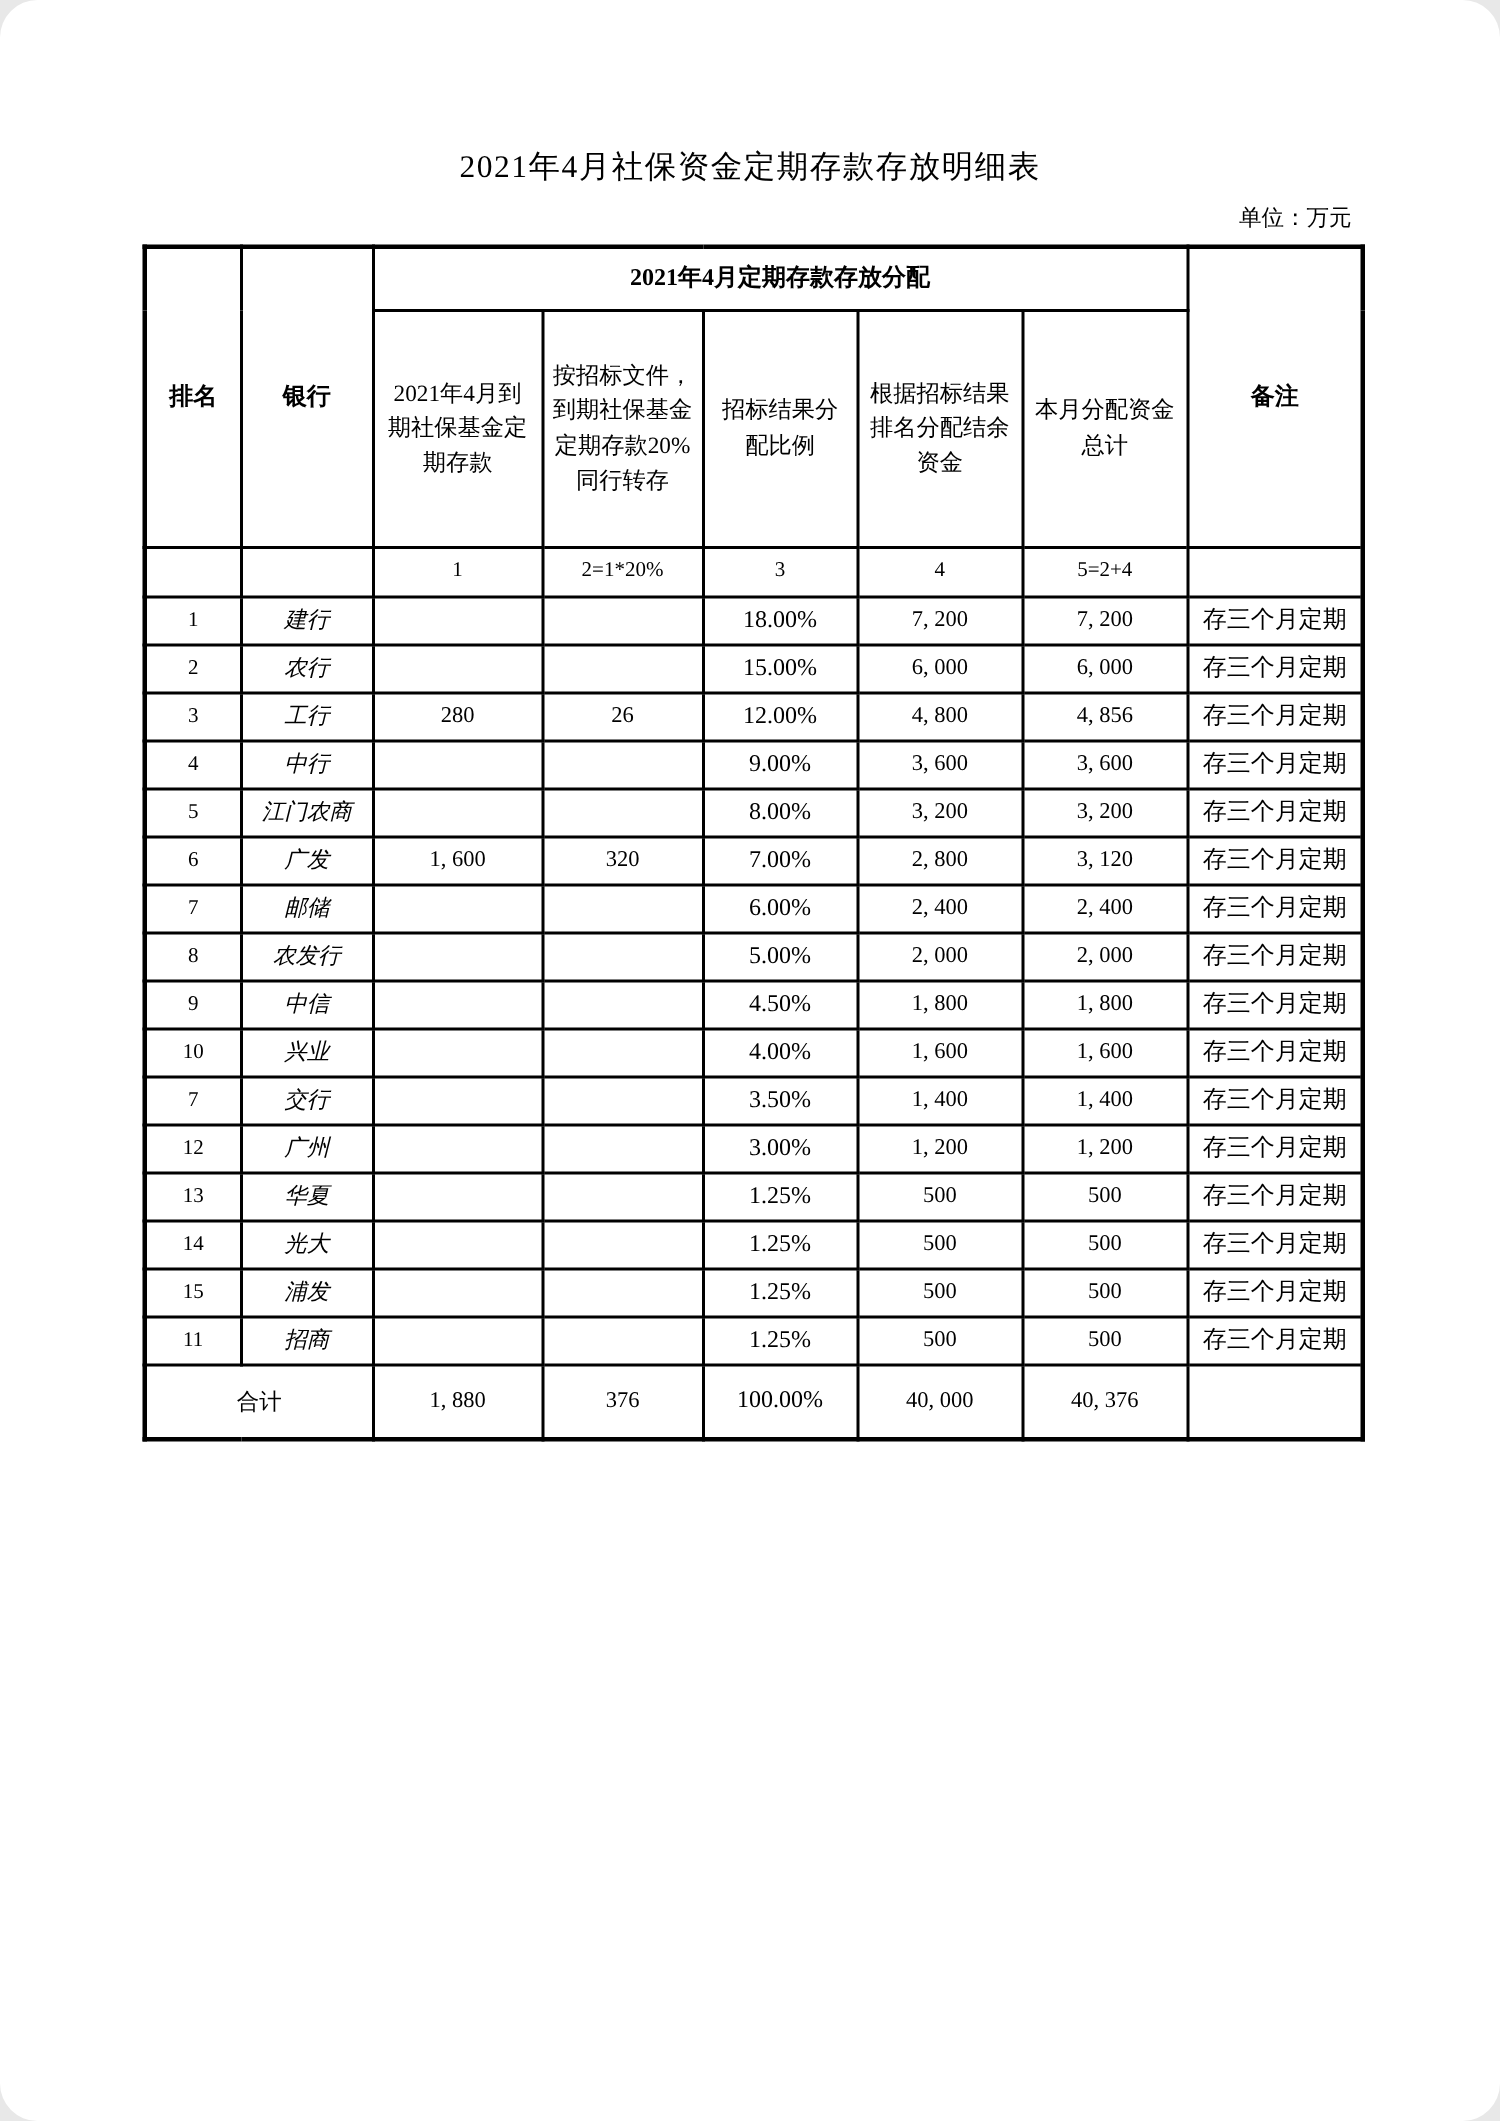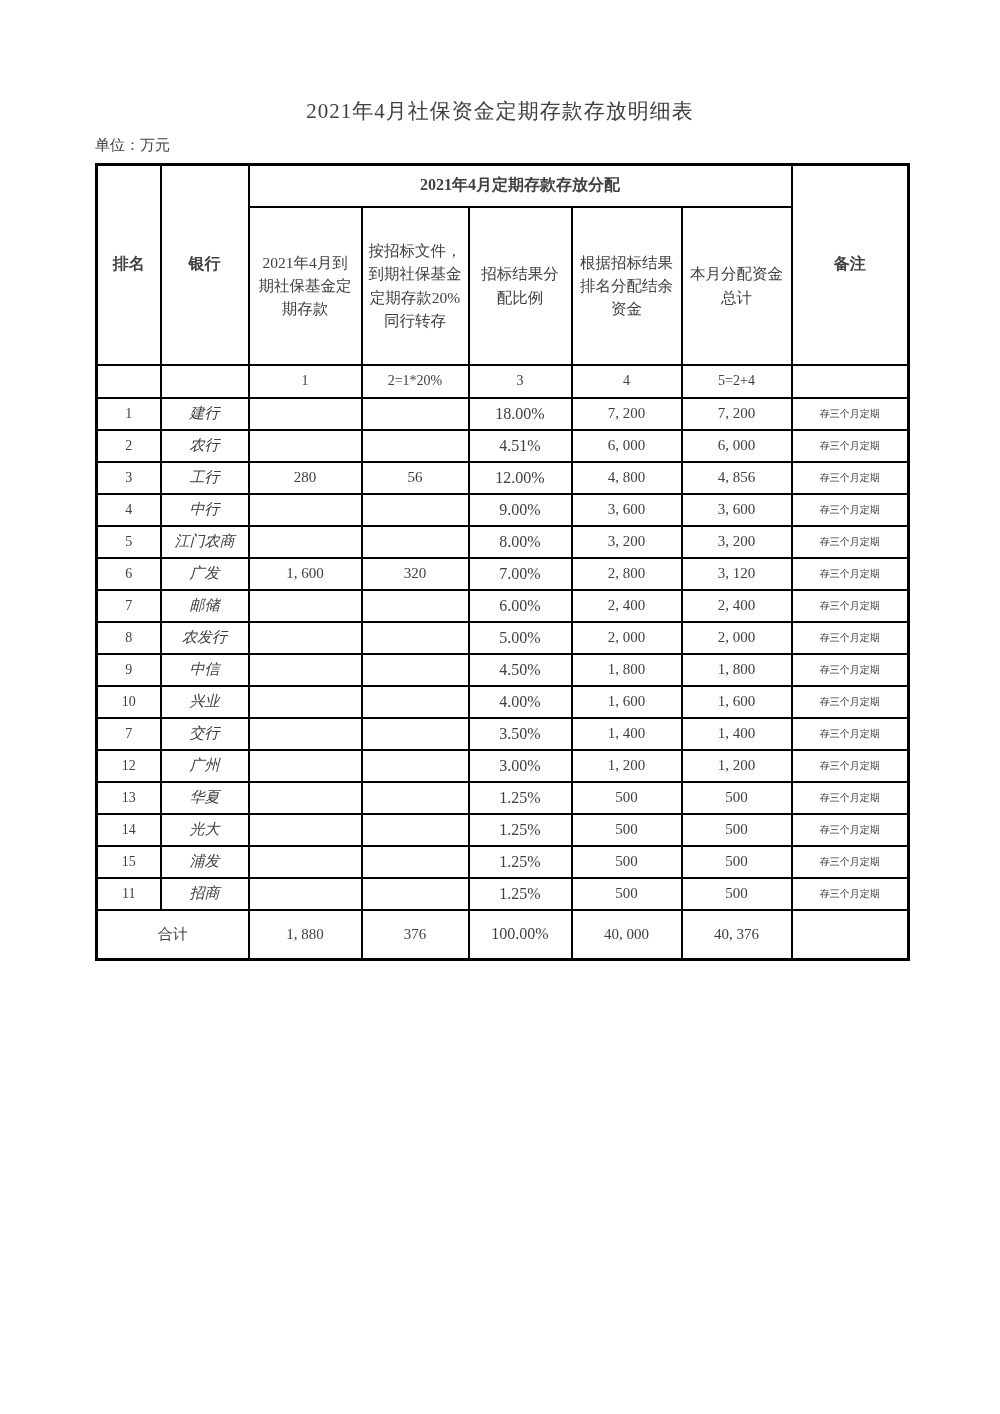--- a/index.html
+++ b/index.html
@@ -3,39 +3,40 @@
 <meta charset="utf-8">
 <style>
   html, body { margin: 0; padding: 0; background: #e8e8e8; }
   .sheet {
     position: relative;
     width: 1000px;
     height: 1414px;
     margin: 0 auto;
     background: #ffffff;
     font-family: "Liberation Serif", "DejaVu Serif", serif;
-    color: #404040;
+    color: #000000;
     overflow: hidden;
+    border-radius: 25px;
   }
   .doc-title {
     position: absolute;
     top: 97px;
     left: 0;
     width: 100%;
     text-align: center;
     font-size: 21px;
     font-weight: normal;
     letter-spacing: 1px;
   }
   .unit-label {
     position: absolute;
     top: 136px;
     left: 95px;
     width: 806px;
-    text-align: left;
+    text-align: right;
     font-size: 15px;
   }
   table.main {
     position: absolute;
     top: 163px;
     left: 95px;
     width: 812px;
     border-collapse: collapse;
     table-layout: fixed;
     border: 3px solid #000;
@@ -54,21 +55,21 @@
   tr.row-sub th { font-size: 15.5px; line-height: 1.5; }
   th.h-span { font-size: 15.5px; }
   tr.row-formula { height: 33px; }
   tr.row-formula td { font-size: 14px; }
   tr.row-data { height: 32px; }
   tr.row-total { height: 50px; }
   .c-rank   { font-size: 14px; }
   .c-bank   { font-size: 15px; font-style: italic; }
   .c-amount { font-size: 15px; }
   .c-ratio  { font-size: 16px; }
-  .c-remark { font-size: 10px; padding: 0 2px; }
+  .c-remark { font-size: 16px; padding: 0 2px; }
   .c-total-label { font-size: 15px; }
 </style>
 </head>
 <body>
 
 <div class="sheet">
 
   <div class="doc-title">2021年4月社保资金定期存款存放明细表</div>
 
   <div class="unit-label">单位：万元</div>
@@ -119,30 +120,30 @@
           <td class="c-ratio">18.00%</td>
           <td class="c-amount">7, 200</td>
           <td class="c-amount">7, 200</td>
           <td class="c-remark">存三个月定期</td>
         </tr>
         <tr class="row-data">
           <td class="c-rank">2</td>
           <td class="c-bank">农行</td>
           <td class="c-amount"></td>
           <td class="c-amount"></td>
-          <td class="c-ratio">4.51%</td>
+          <td class="c-ratio">15.00%</td>
           <td class="c-amount">6, 000</td>
           <td class="c-amount">6, 000</td>
           <td class="c-remark">存三个月定期</td>
         </tr>
         <tr class="row-data">
           <td class="c-rank">3</td>
           <td class="c-bank">工行</td>
           <td class="c-amount">280</td>
-          <td class="c-amount">56</td>
+          <td class="c-amount">26</td>
           <td class="c-ratio">12.00%</td>
           <td class="c-amount">4, 800</td>
           <td class="c-amount">4, 856</td>
           <td class="c-remark">存三个月定期</td>
         </tr>
         <tr class="row-data">
           <td class="c-rank">4</td>
           <td class="c-bank">中行</td>
           <td class="c-amount"></td>
           <td class="c-amount"></td>

